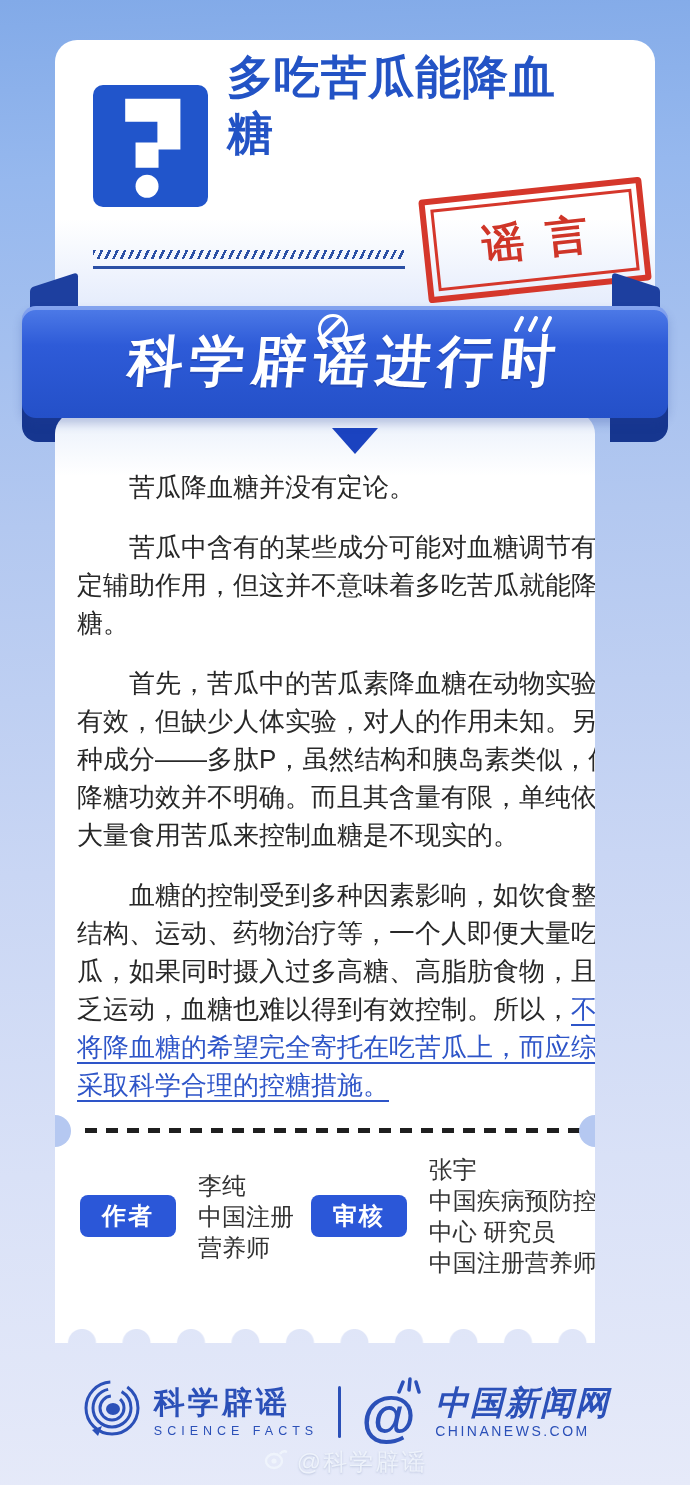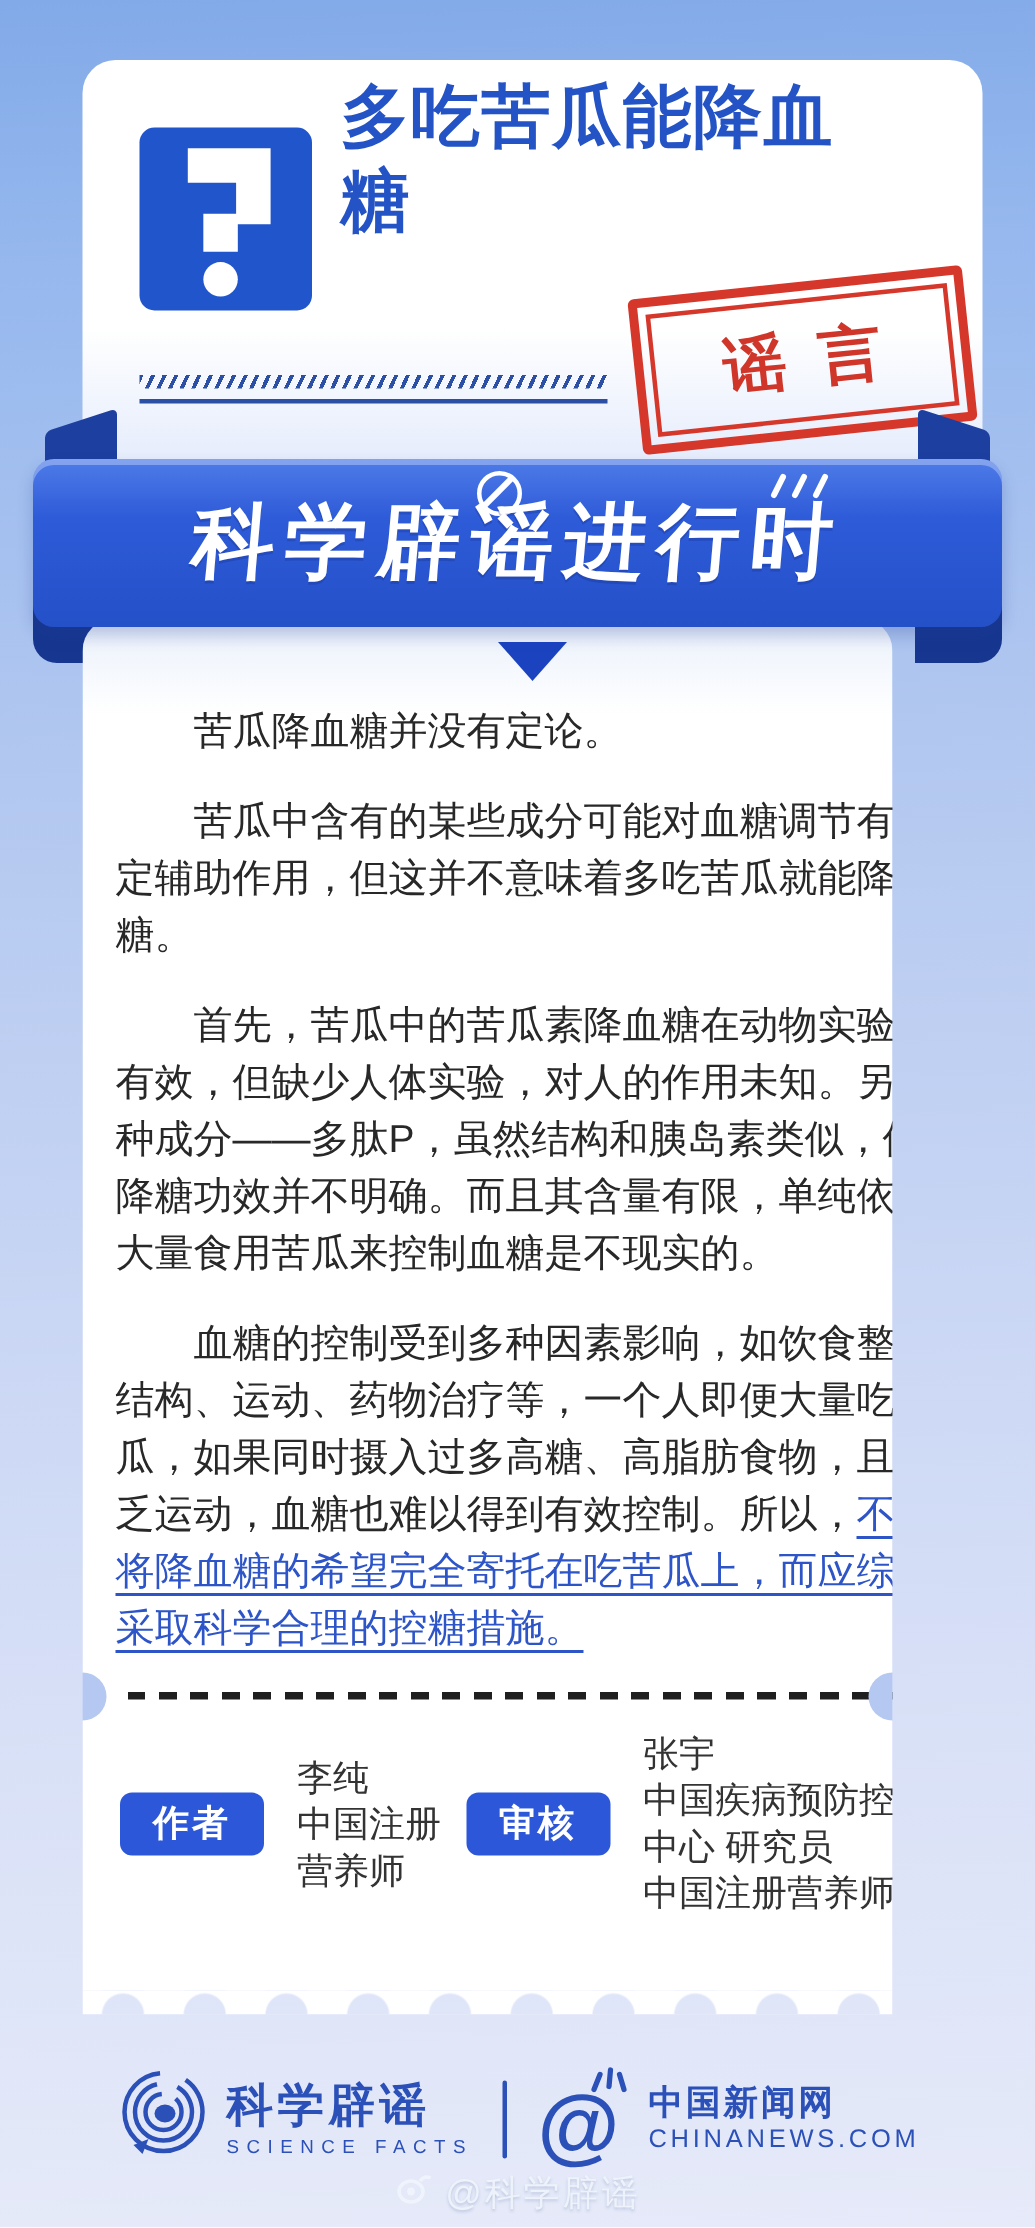--- a/index.html
+++ b/index.html
@@ -62,22 +62,22 @@
   .credit-badge{flex:0 0 96px;height:42px;background:#2b57d8;border-radius:8px;color:#ffffff;
     font-size:24px;font-weight:700;line-height:42px;text-align:center;letter-spacing:2px;}
   .credit-info{margin-left:22px;font-size:24px;line-height:31px;color:#333333;}
 
   
   .footer-logos{position:absolute;left:0;top:1378px;width:690px;z-index:1;
     display:flex;align-items:center;justify-content:center;gap:20px;}
   .logo-block{display:flex;align-items:center;gap:10px;color:#2b50b8;}
   .logo-text-cn{font-size:31px;font-weight:800;letter-spacing:3px;line-height:1.1;}
   .logo-text-en{font-size:12.5px;letter-spacing:5px;margin-top:3px;}
-  .logo-text-cn2{font-size:23px;font-weight:900;letter-spacing:2px;line-height:1.1;}
-  .logo-text-en2{font-size:17px;letter-spacing:2.5px;margin-top:2px;}
+  .logo-text-cn2{font-size:33px;font-weight:900;letter-spacing:2px;line-height:1.1;font-style:italic;}
+  .logo-text-en2{font-size:14px;letter-spacing:2.5px;margin-top:2px;}
   .logo-divider{width:3px;height:52px;background:#2b50b8;border-radius:2px;}
   .at-wrap{position:relative;width:64px;height:64px;}
   .at-glyph{position:absolute;left:0;top:8px;font-size:56px;font-weight:800;color:#2b50b8;line-height:56px;}
   .sparkles{position:absolute;left:34px;top:-4px;}
   .watermark{position:absolute;left:0;top:1446px;width:690px;z-index:1;
     display:flex;align-items:center;justify-content:center;gap:8px;
     color:rgba(240,244,252,0.92);font-size:24px;letter-spacing:2px;
     text-shadow:0 1px 2px rgba(140,155,190,.45);}
 </style>
 </head>

